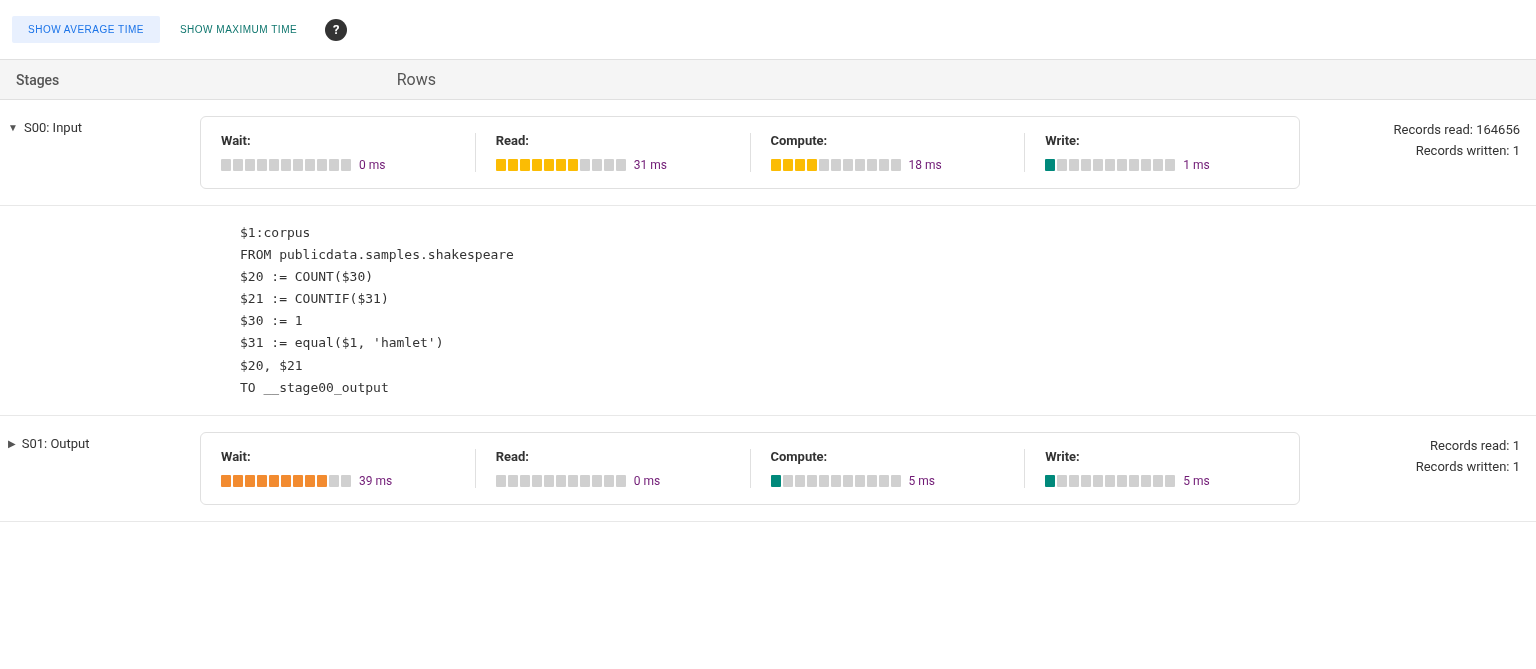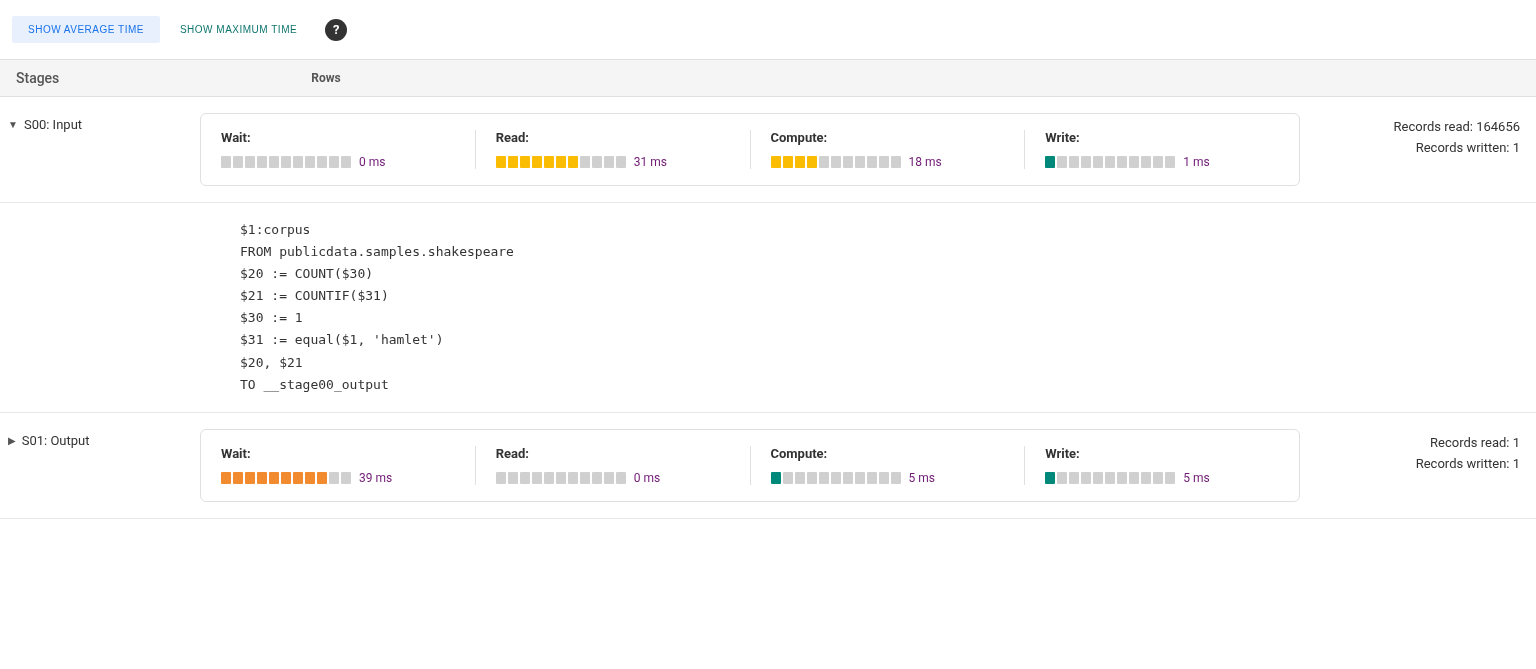--- a/index.html
+++ b/index.html
@@ -72,24 +72,24 @@
     }
     .col-timing {
       flex: 1;
       color: #555;
       font-size: 12px;
       font-weight: 500;
     }
     .col-rows {
       width: 220px;
       flex-shrink: 0;
-      text-align: center;
+      text-align: right;
       color: #555;
-      font-size: 12px;
-      font-weight: 700;
+      font-size: 16px;
+      font-weight: 400;
     }
 
     
     .stage-section {
       border-bottom: 1px solid #e8e8e8;
     }
     .stage-header-row {
       display: flex;
       align-items: flex-start;
       padding: 16px 16px 16px 8px;

